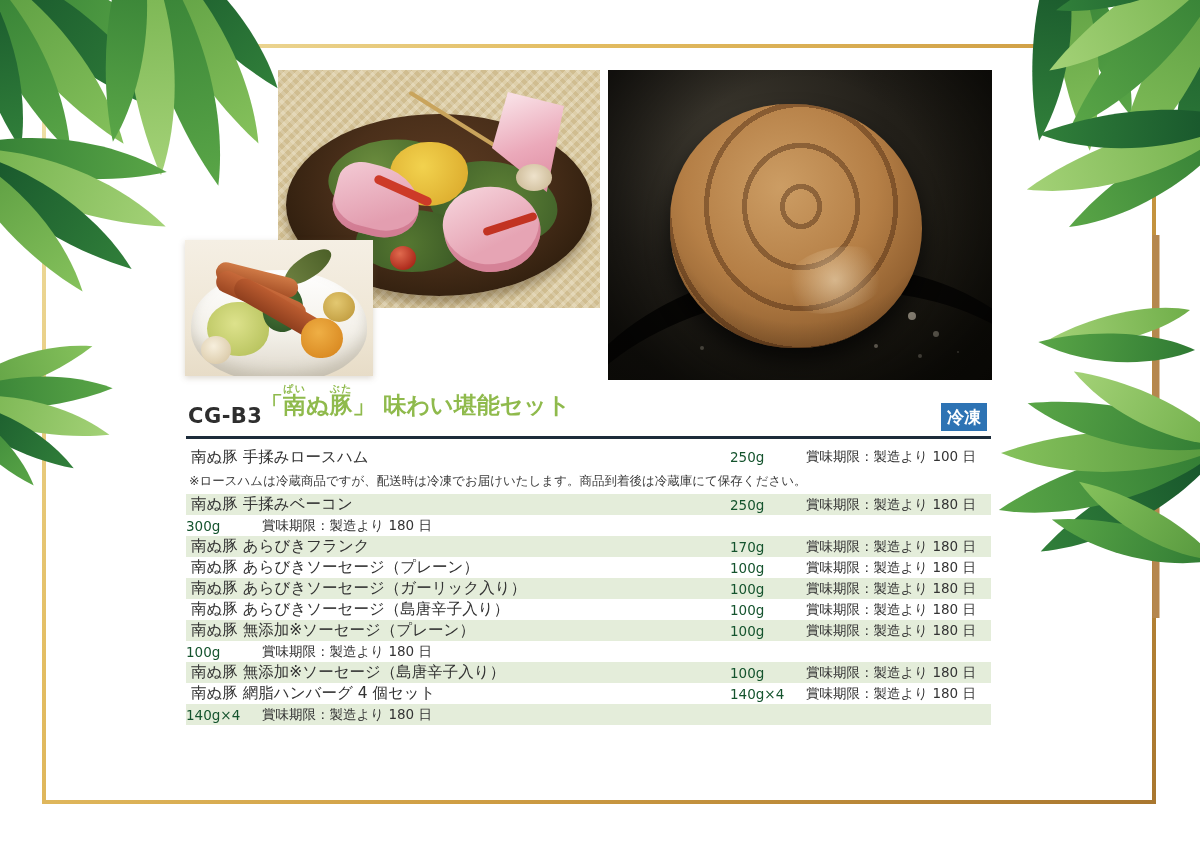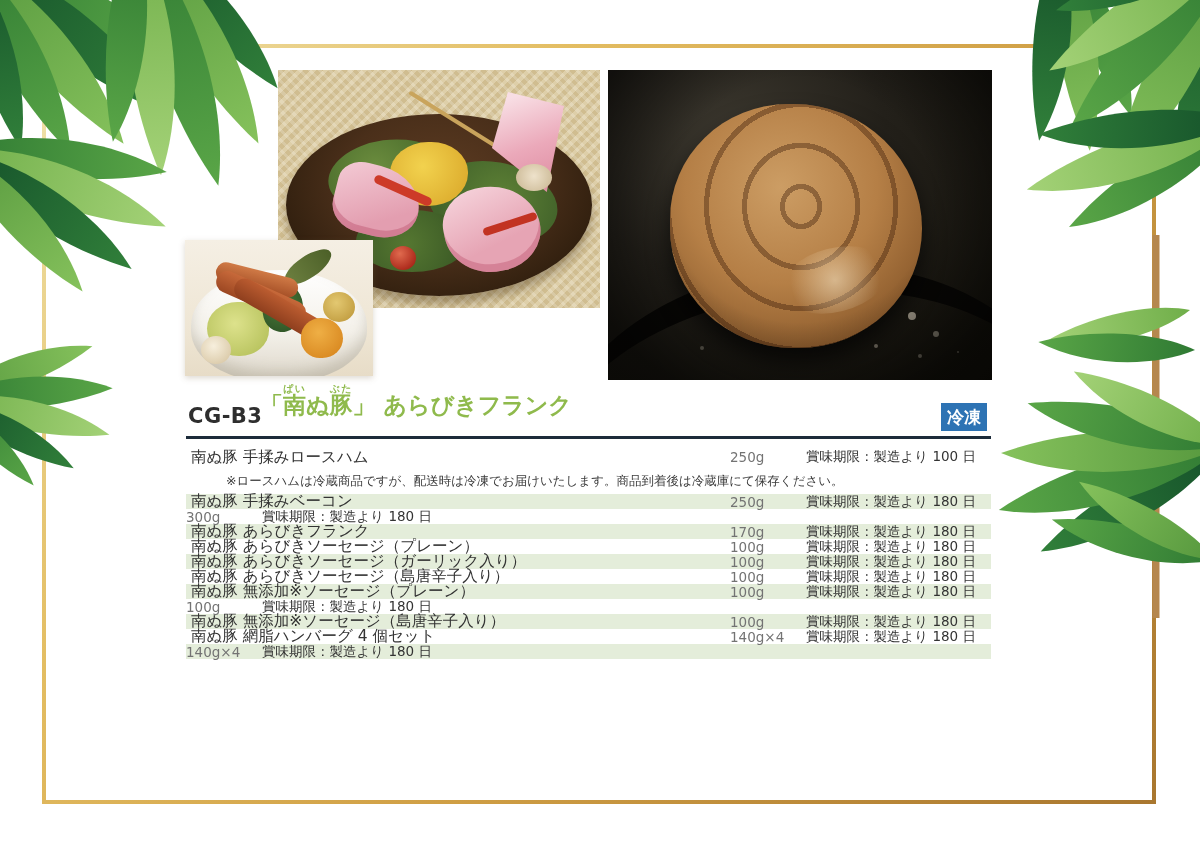--- a/index.html
+++ b/index.html
@@ -111,26 +111,26 @@
   .title ruby rt{font-size:10px;font-weight:bold;color:var(--title-green,#8fba4c);letter-spacing:1px;}
   .title .rest{margin-left:8px;}
   .badge{left:941px;top:403px;width:46px;height:28px;display:flex;align-items:center;justify-content:center;
     background:var(--badge-blue,#2d73b4);color:#fff;font-size:17px;font-weight:bold;z-index:5;}
   .divider{left:186px;top:436px;width:805px;height:3px;background:var(--divider-dark,#1c2b3a);z-index:5;}
 
   
   .table{position:absolute;left:186px;top:444px;width:805px;z-index:5;}
   .row{display:flex;align-items:center;}
   .row-first{height:26px;}
-  .note{height:22px;display:flex;align-items:center;font-size:12.5px;color:#3b3b3b;padding-left:3px;margin-left:37px;}
+  .note{height:22px;display:flex;align-items:center;font-size:12.5px;color:#3b3b3b;padding-left:3px;}
   .rows{margin-top:2px;}
-  .prow{height:15px;display:flex;align-items:center;}
+  .prow{height:21px;display:flex;align-items:center;}
   .prow:nth-child(odd){background:var(--row-green,#e4edda);}
   .name{flex:1;padding-left:5px;font-size:15.5px;color:#333;}
-  .weight{width:76px;font-size:13.5px;color:#737373;}
+  .weight{width:76px;font-size:13.5px;color:#14532d;}
   .shelf{width:185px;font-size:13.5px;color:#333;}
 
   
   .leaves{position:absolute;left:0;top:0;width:1200px;height:853px;z-index:30;pointer-events:none;}
 </style>
 </head>
 <body>
 
 <div class="page abs" style="inset:0;">
 
@@ -168,21 +168,21 @@
     <div class="d-sausage-3"></div>
     <div class="d-sausage-1"></div>
     <div class="d-sausage-2"></div>
     <div class="d-chestnut"></div>
     <div class="d-orange"></div>
   </div>
 
   <div class="gold-frame"></div>
 
   <span class="code abs">CG-B3</span>
-  <h1 class="title abs"><span>「</span><ruby><span>南</span><rt>ぱい</rt></ruby><span>ぬ</span><ruby><span>豚</span><rt>ぶた</rt></ruby><span>」</span><span class="rest">あらびきフランク</span></h1>
+  <h1 class="title abs"><span>「</span><ruby><span>南</span><rt>ぱい</rt></ruby><span>ぬ</span><ruby><span>豚</span><rt>ぶた</rt></ruby><span>」</span><span class="rest">味わい堪能セット</span></h1>
   <span class="badge abs">冷凍</span>
   <div class="divider abs"></div>
 
   <div class="table">
     <div class="row row-first">
       <span class="name">南ぬ豚 手揉みロースハム</span>
       <span class="weight">250g</span>
       <span class="shelf">賞味期限：製造より 100 日</span>
     </div>
     <div class="note">※ロースハムは冷蔵商品ですが、配送時は冷凍でお届けいたします。商品到着後は冷蔵庫にて保存ください。</div>

